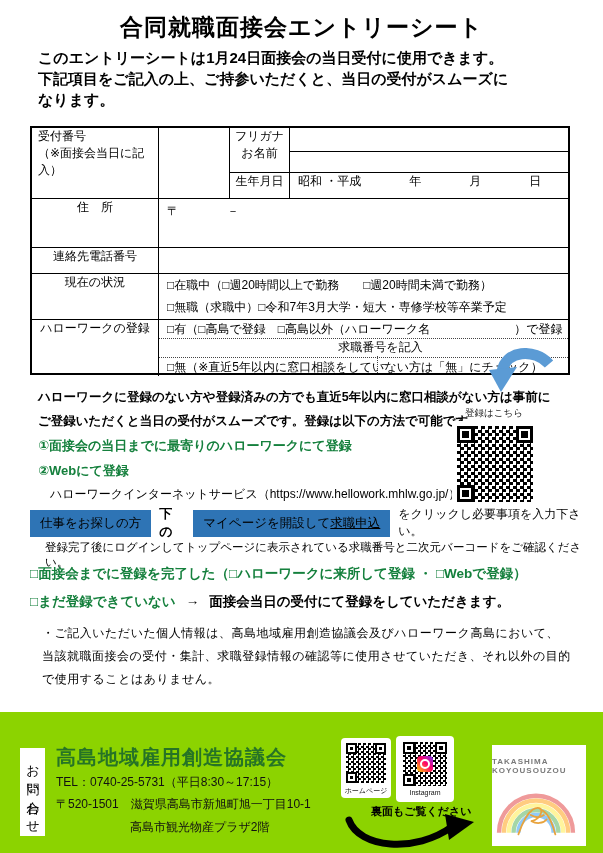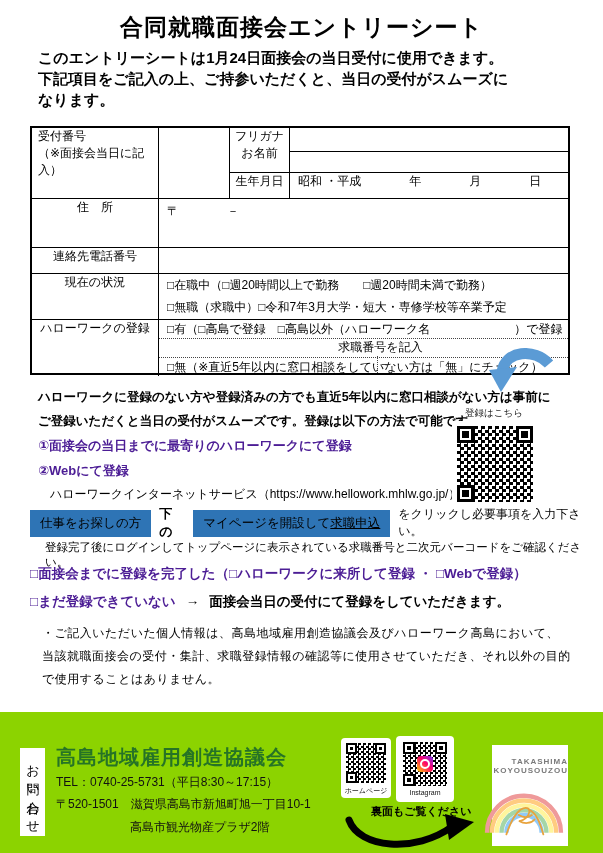--- a/index.html
+++ b/index.html
@@ -23,21 +23,21 @@
   .lbll{padding-left:6px;}
   .colwrap{display:flex;flex-direction:column;box-sizing:border-box;flex:1;}
   .stack{display:flex;flex-direction:column;box-sizing:border-box;flex:1;}
   .pad{padding-left:8px;}
   .lines{justify-content:space-around;}
   .dotline{border-top:1px dotted #444;border-bottom:1px dotted #444;display:flex;align-items:center;flex-direction:column;}
   .dotdiv{border-left:1px dotted #444;flex:1;text-align:center;}
   
   .b1{left:38px;top:389px;font-size:12.5px;font-weight:bold;}
   .b2{left:38px;top:413px;font-size:12.5px;font-weight:bold;}
-  .red{color:#4c1d95;}
+  .red{color:#15803d;}
   .s1{left:38px;top:437px;font-size:13px;font-weight:bold;}
   .s2{left:38px;top:462px;font-size:13px;font-weight:bold;}
   .svc{left:50px;top:486px;font-size:12px;}
   .btnrow{left:30px;top:505px;display:flex;align-items:center;gap:8px;}
   .bluebtn{background:#2E74B5;color:#000000;font-size:12.5px;padding:5px 10px;border:none;white-space:nowrap;}
   .und{text-decoration:underline;}
   .midtxt{font-size:13px;font-weight:bold;}
   .aftertxt{font-size:12px;}
   .cf{left:45px;top:540px;font-size:11.5px;}
   .r1{left:30px;top:565px;font-size:13.5px;font-weight:bold;}
@@ -57,22 +57,22 @@
   .org{position:absolute;left:56px;top:32px;font-size:20px;font-weight:bold;color:#267326;letter-spacing:1px;}
   .tel{position:absolute;left:56px;top:62px;font-size:12px;color:#111;}
   .faddr{position:absolute;left:56px;top:84px;font-size:12px;color:#111;}
   .faddr2{position:absolute;left:130px;top:107px;font-size:12px;color:#111;}
   .qrbox{position:absolute;background:#fff;border-radius:4px;display:flex;flex-direction:column;align-items:center;}
   .qrbox .cap{font-size:7px;color:#111;margin-top:1px;}
   .instaicon{position:absolute;width:16px;height:16px;border-radius:4px;
     background:linear-gradient(45deg,#FFD600,#FF0169 55%,#7638FA);}
   .instaicon::after{content:"";position:absolute;inset:3px;border:2px solid #fff;border-radius:50%;}
   .flip{position:absolute;left:352px;top:92px;font-size:11px;font-weight:bold;color:#000;margin-left:19px;}
-  .logobox{position:absolute;left:492px;top:33px;width:76px;height:101px;background:#fff;
-    display:flex;flex-direction:column;align-items:flex-end;}
+  .logobox{position:absolute;left:492px;top:33px;width:94px;height:101px;background:#fff;
+    display:flex;flex-direction:column;align-items:flex-start;}
   .logotxt{font-size:8px;font-weight:bold;color:#7a7a7a;letter-spacing:1px;line-height:9px;text-align:center;}
   .lt1{margin-top:12px;}
 </style>
 </head>
 <body>
 
 <div class="page">
 
   <h1 class="title">合同就職面接会エントリーシート</h1>
 

